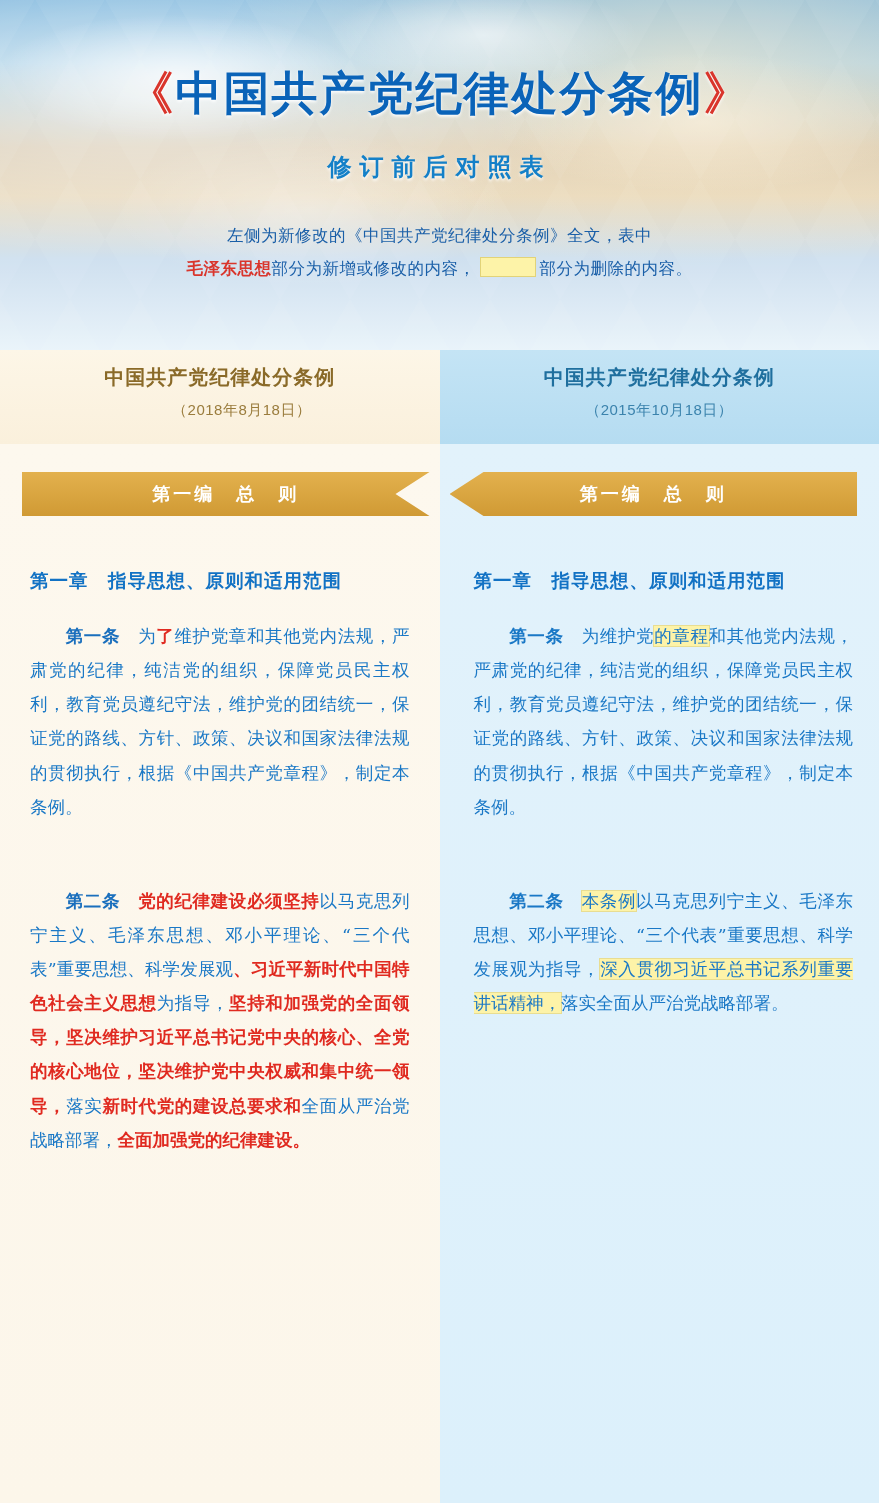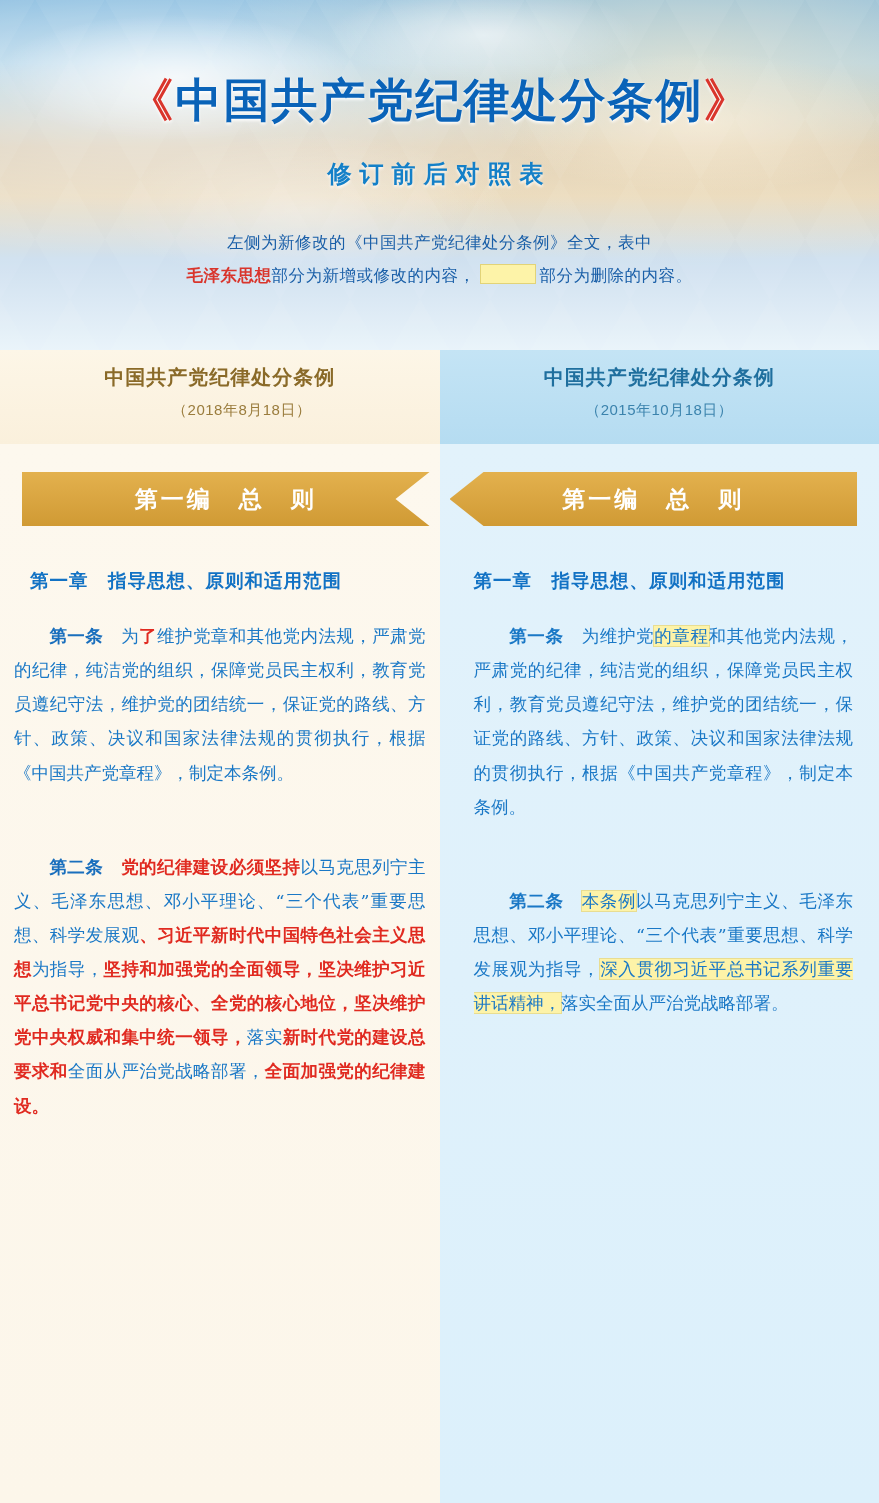--- a/index.html
+++ b/index.html
@@ -58,21 +58,21 @@
     text-align: center;
     padding-top: 58px;
   }
   .main-title {
     font-family: "DejaVu Serif", "Liberation Serif", serif;
     font-weight: bold;
     font-size: 46px;
     letter-spacing: 2px;
     color: #0a63b8;
     text-shadow: 0 2px 3px rgba(255,255,255,0.9), 0 0 1px #fff;
-    margin: 14px;
+    margin: 7px;
     line-height: 1.25;
   }
   .main-title .brk {
     color: #d9352c;
   }
   .sub-title {
     font-family: "DejaVu Serif", "Liberation Serif", serif;
     font-weight: bold;
     font-size: 24px;
     letter-spacing: 8px;
@@ -154,26 +154,26 @@
 
   
   .ribbon-wrap {
     position: relative;
     height: 78px;
     margin-top: 18px;
   }
   .ribbon {
     position: absolute;
     top: 10px;
-    height: 54px;
+    height: 44px;
     background: linear-gradient(180deg, #e3b14e 0%, #d09a34 100%);
     color: #fff;
     font-family: "DejaVu Serif", "Liberation Serif", serif;
     font-weight: bold;
-    font-size: 23px;
+    font-size: 18px;
     letter-spacing: 3px;
     display: flex;
     align-items: center;
     justify-content: center;
   }
   
   .ribbon.lft {
     left: 22px;
     right: 10px;
     clip-path: polygon(0 0, 100% 0, calc(100% - 34px) 50%, 100% 100%, 0 100%);
@@ -212,21 +212,21 @@
     font-family: "DejaVu Serif", "Liberation Serif", serif;
     font-weight: bold;
     font-size: 18.5px;
     letter-spacing: 1px;
     margin: 28px 0 0 0;
     padding: 0 30px;
   }
   .col.right .chapter { padding-left: 34px; }
 
   .article {
-    padding: 0 14px;
+    padding: 0 30px;
     margin-top: 26px;
     font-family: "DejaVu Serif", "Liberation Serif", serif;
     font-size: 17.5px;
     line-height: 1.95;
     color: #1a78c6;
     text-align: justify;
     text-justify: inter-ideograph;
   }
   .col.right .article {
     color: #1a78c6;

